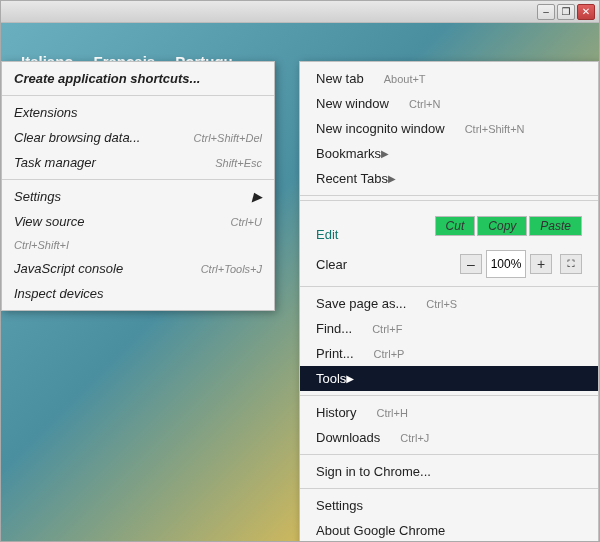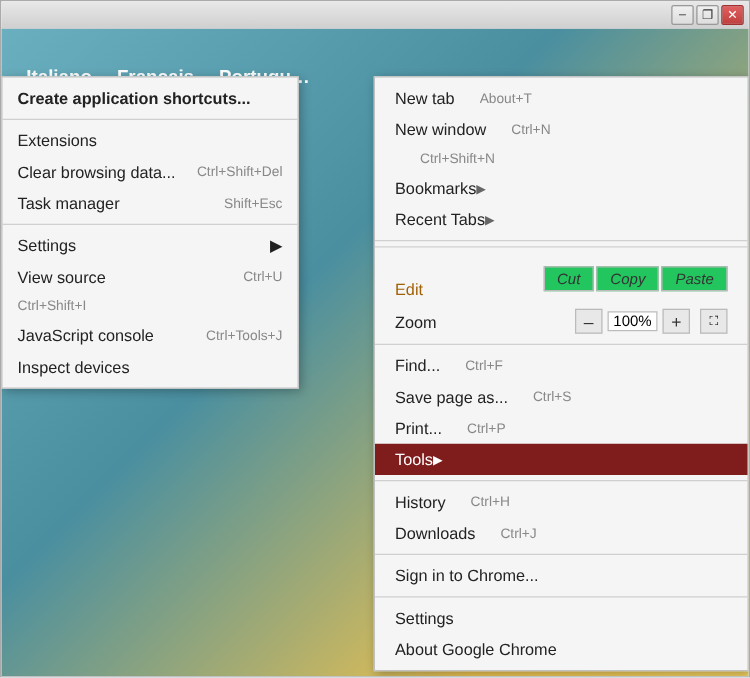--- a/index.html
+++ b/index.html
@@ -131,26 +131,27 @@
       right: 50px;
       width: 120px;
       height: 120px;
     }
 
     
     .menu-left {
       position: absolute;
       top: 38px;
       left: 0;
-      width: 238px;
+      width: 274px;
       background: #f5f5f5;
       border: 1px solid #c0c0c0;
       box-shadow: 2px 2px 8px rgba(0,0,0,0.3);
       z-index: 100;
       padding: 4px 0;
+      font-style: italic;
     }
 
     
     .menu-right {
       position: absolute;
       top: 38px;
       right: 0;
       width: 300px;
       background: #f5f5f5;
       border: 1px solid #c0c0c0;
@@ -163,21 +164,21 @@
       display: flex;
       align-items: center;
       justify-content: flex-start;
       padding: 5px 16px;
       cursor: pointer;
       color: #222;
       white-space: nowrap;
     }
 
     .menu-item:hover, .menu-item.active {
-      background: #7f1d1d;
+      background: #0f172a;
       color: #fff;
     }
 
     .menu-item .shortcut {
       color: #888;
       font-size: 11px;
       margin-left: 20px;
     }
 
     .menu-item .arrow {
@@ -221,21 +222,21 @@
       display: flex;
       align-items: center;
       justify-content: center;
       cursor: pointer;
       font-size: 14px;
       color: #333;
     }
 
     .zoom-value {
       width: 40px;
-      height: 16px;
+      height: 28px;
       border: 1px solid #bbb;
       display: flex;
       align-items: center;
       justify-content: center;
       background: #fff;
       font-size: 12px;
     }
 
     .zoom-expand {
       width: 22px;
@@ -252,21 +253,21 @@
 
     
     .edit-row {
       display: flex;
       align-items: center;
       padding: 4px 16px;
     }
 
     .edit-label {
       flex: 1;
-      color: #a16207;
+      color: #0f766e;
       margin-top: 18px;
     }
 
     .edit-btns {
       display: flex;
       gap: 2px;
     }
 
     .edit-btn {
       padding: 2px 10px;
@@ -373,20 +374,21 @@
 
       <div class="menu-item">
         <span>New tab</span>
         <span class="shortcut">About+T</span>
       </div>
       <div class="menu-item">
         <span>New window</span>
         <span class="shortcut">Ctrl+N</span>
       </div>
       <div class="menu-item">
+        <span>New incognito window</span>
         <span class="shortcut">Ctrl+Shift+N</span>
       </div>
       <div class="menu-item">
         <span>Bookmarks</span>
         <span class="arrow">▶</span>
       </div>
       <div class="menu-item">
         <span>Recent Tabs</span>
         <span class="arrow">▶</span>
       </div>
@@ -399,38 +401,38 @@
       <div class="edit-row">
         <span class="edit-label">Edit</span>
         <div class="edit-btns">
           <div class="edit-btn">Cut</div>
           <div class="edit-btn">Copy</div>
           <div class="edit-btn">Paste</div>
         </div>
       </div>
 
       <div class="zoom-row">
-        <span class="zoom-label">Zoom</span>
+        <span class="zoom-label">Clear</span>
         <div class="zoom-controls">
           <div class="zoom-btn">–</div>
           <div class="zoom-value">100%</div>
           <div class="zoom-btn">+</div>
           <div class="zoom-expand">⛶</div>
         </div>
       </div>
 
       <div class="menu-separator"></div>
 
       <div class="menu-item">
+        <span>Save page as...</span>
+        <span class="shortcut">Ctrl+S</span>
+      </div>
+      <div class="menu-item">
         <span>Find...</span>
         <span class="shortcut">Ctrl+F</span>
-      </div>
-      <div class="menu-item">
-        <span>Save page as...</span>
-        <span class="shortcut">Ctrl+S</span>
       </div>
       <div class="menu-item">
         <span>Print...</span>
         <span class="shortcut">Ctrl+P</span>
       </div>
       <div class="menu-item active">
         <span>Tools</span>
         <span class="arrow">▶</span>
       </div>
 

